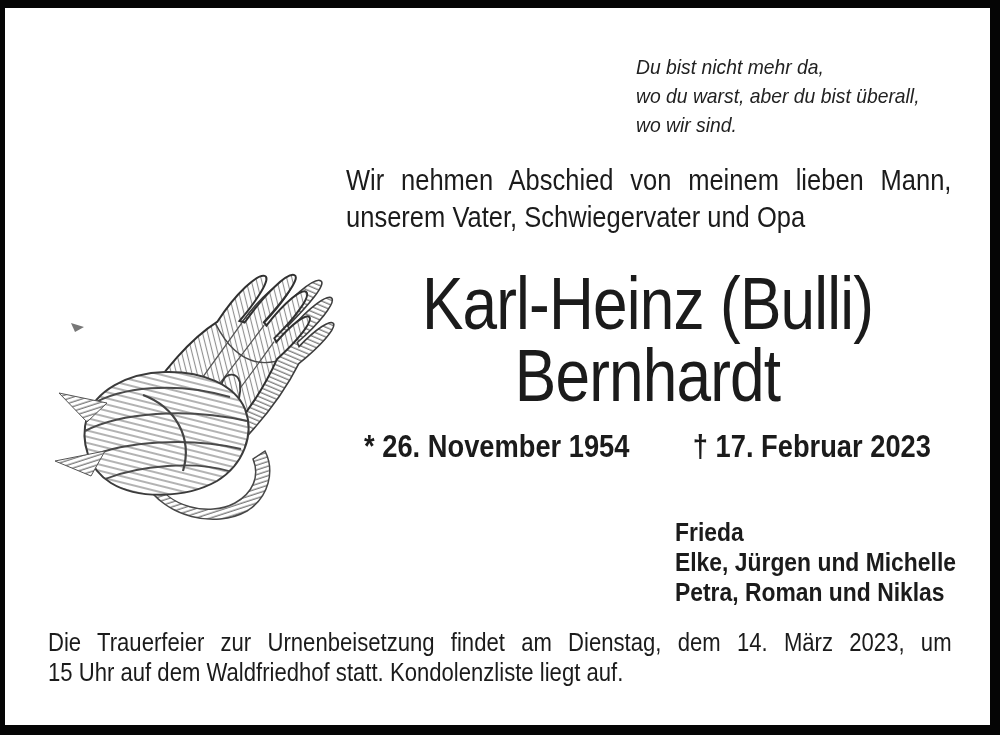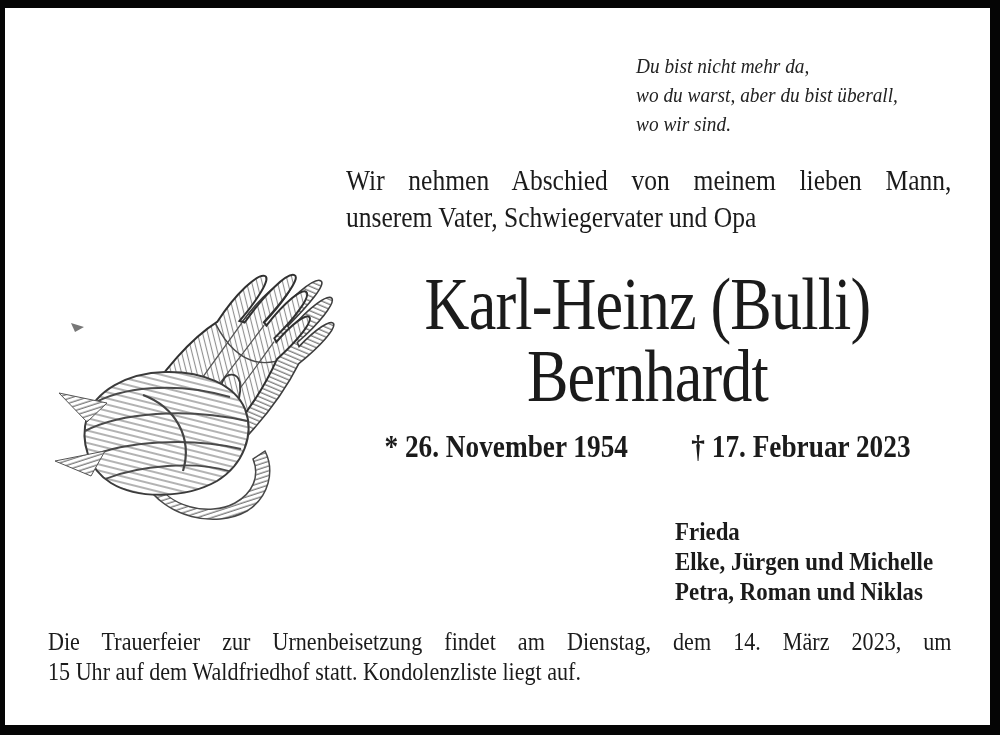--- a/index.html
+++ b/index.html
@@ -2,21 +2,21 @@
 <html lang="de"><head>
 <meta charset="utf-8">
 <style>
   html, body { margin: 0; padding: 0; background: #e8e8e8; }
   .page {
     position: relative;
     width: 1000px;
     height: 735px;
     background: #ffffff;
     color: #1b1b1b;
-    font-family: Liberation Serif, serif;
+    font-family: Liberation Sans, sans-serif;
     overflow: hidden;
   }
   
   .scan-frame {
     position: absolute;
     left: 0; top: 0;
     width: 1000px; height: 735px;
     box-sizing: border-box;
     border-style: solid;
     border-color: #050505;

